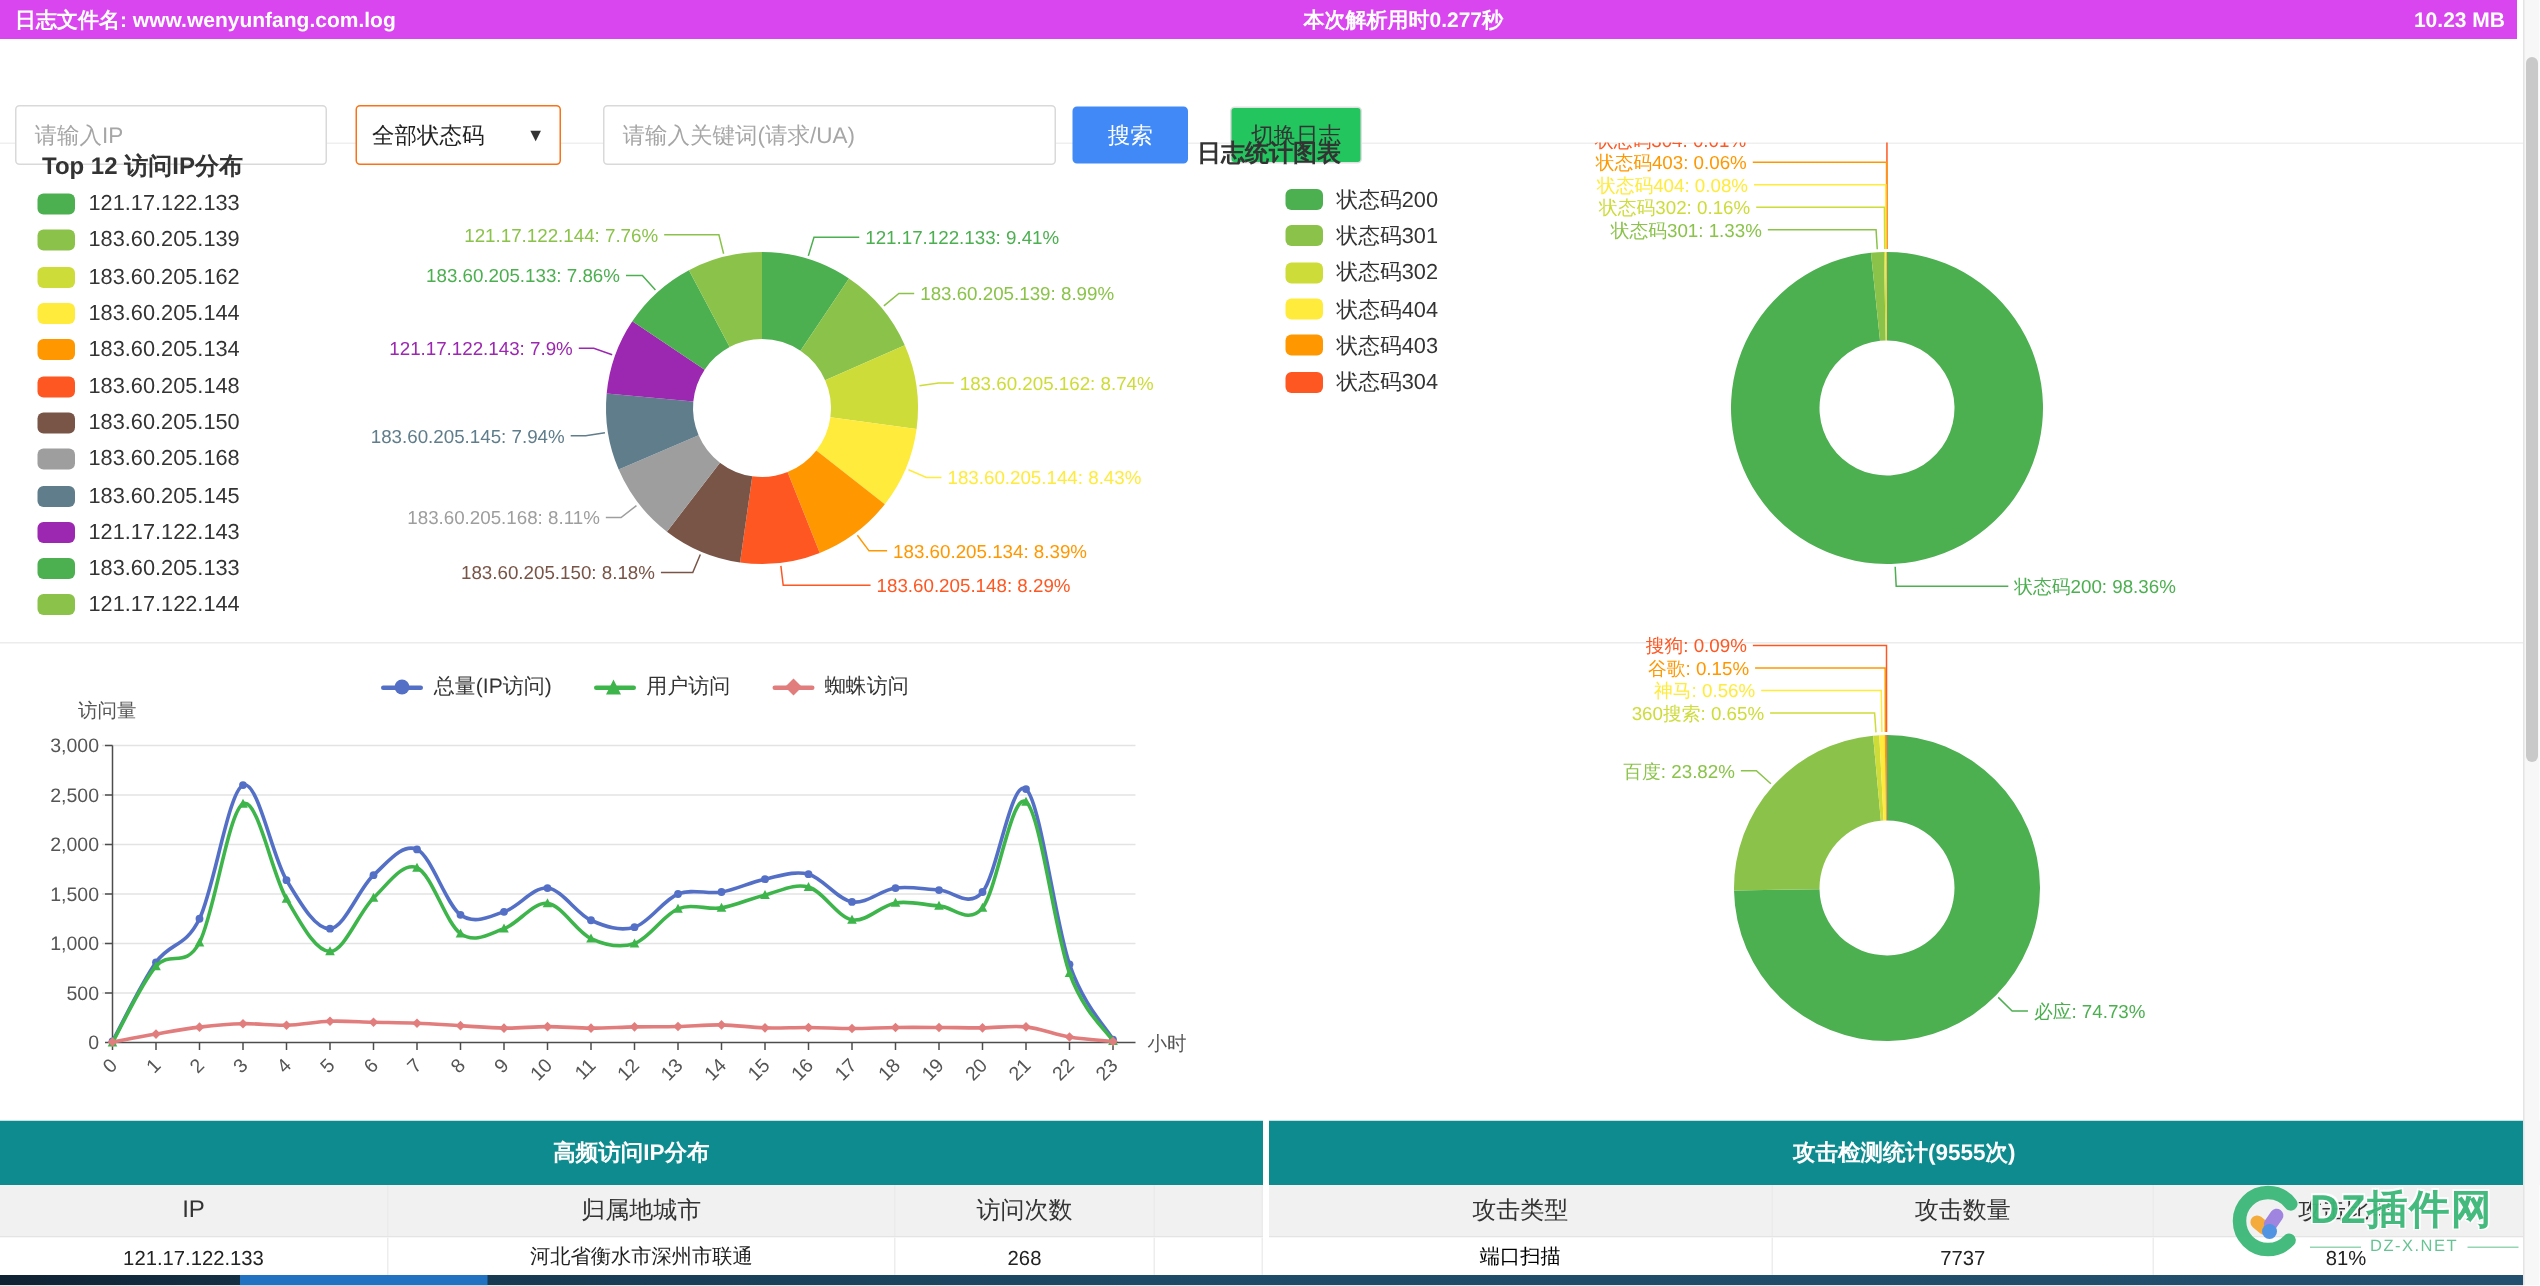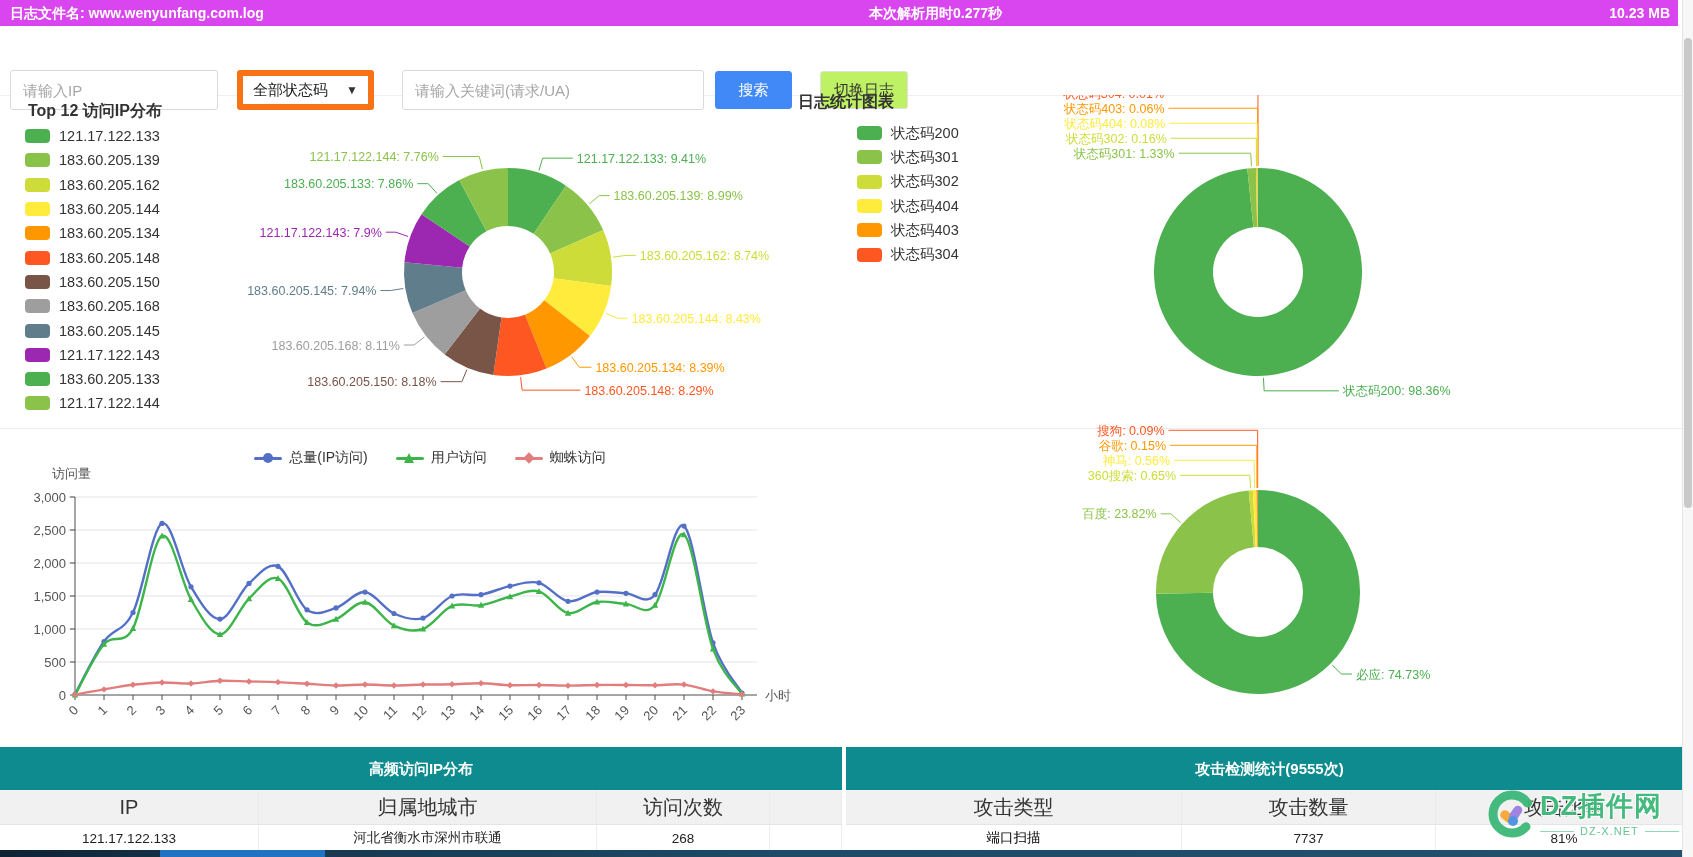--- a/index.html
+++ b/index.html
@@ -10,25 +10,25 @@
   .topbar span{position:absolute;top:5px;white-space:nowrap;}
   .tb-left{left:10px;}
   .tb-mid{left:869px;}
   .tb-right{right:8px;}
   
   .toolbar{left:0;top:26px;width:1682px;height:69px;background:#fff;border-bottom:1px solid #efefef;}
   .txt-input{position:absolute;top:44px;height:40px;border:1px solid #d9d9d9;border-radius:3px;font-size:15px;padding:0 12px;color:#333;box-sizing:border-box;font-family:"Liberation Sans",sans-serif;outline:none;}
   .txt-input::placeholder{color:#a6a6a6;}
   .ip-input{left:10px;width:208px;}
   .kw-input{left:402px;width:302px;}
-  .selectbox{position:absolute;left:237px;top:44px;width:137px;height:40px;border:6px solid #f97316;border-radius:3px;box-sizing:border-box;display:flex;align-items:center;justify-content:space-between;padding:0 10px;font-size:15px;color:#222;cursor:pointer;background:#fff;}
+  .selectbox{position:absolute;left:237px;top:44px;width:137px;height:40px;border:1px solid #f97316;border-radius:3px;box-sizing:border-box;display:flex;align-items:center;justify-content:space-between;padding:0 10px;font-size:15px;color:#222;cursor:pointer;background:#fff;}
   .selectbox .chev{font-size:12px;color:#333;}
   .btn{position:absolute;top:45px;height:38px;border-radius:3px;font-size:15px;cursor:pointer;font-family:"Liberation Sans",sans-serif;}
   .btn-search{left:715px;width:77px;background:#4189f7;border:1px solid #4189f7;color:#fff;}
-  .btn-switch{left:820px;width:88px;background:#bef264;border:1px solid #e0e0e0;color:#333;}
+  .btn-switch{left:820px;width:88px;background:#22c55e;border:1px solid #e0e0e0;color:#333;}
   
   .sec-title{font-size:16px;font-weight:bold;color:#333;white-space:nowrap;}
   
   .vlegend{list-style:none;margin:0;padding:0;}
   .vlegend li{display:flex;align-items:center;height:24.3px;cursor:pointer;}
   .vlegend .swatch{width:25px;height:14px;border-radius:4px;margin-right:9px;flex:0 0 25px;}
   .vlegend .lbl{font-size:14.5px;color:#333;white-space:nowrap;}
   .divider{left:0;top:428px;width:1682px;height:1px;background:#ececec;}
   
   .line-legend{left:0;top:448px;width:860px;display:flex;justify-content:center;gap:28px;align-items:center;height:20px;}
@@ -40,21 +40,21 @@
   .mk-triangle{left:8.5px;top:2px;width:0;height:0;border-left:5.5px solid transparent;border-right:5.5px solid transparent;border-bottom:10px solid #3db54b;}
   .mk-diamond{left:10px;top:3px;width:8px;height:8px;transform:rotate(45deg);}
   
   svg text{font-family:"Liberation Sans",sans-serif;}
   
   .tablepanel{overflow:hidden;}
   .tbl-title{height:43px;line-height:43px;text-align:center;color:#fff;font-weight:bold;font-size:15px;background:#0e8b8e;}
   .tbl-head{display:flex;background:#f1f1f1;height:34px;border-bottom:1px solid #e4e4e4;}
   .tbl-row{display:flex;height:26px;background:#fff;}
   .cell{display:flex;align-items:center;justify-content:center;box-sizing:border-box;white-space:nowrap;overflow:hidden;}
-  .tbl-head .cell{font-size:20px;color:#333;border-right:1px solid rgba(0,0,0,0.025);}
+  .tbl-head .cell{font-size:16px;color:#333;border-right:1px solid rgba(0,0,0,0.025);}
   .tbl-row .cell{font-size:13.5px;color:#222;border-right:1px solid #ededed;}
   .cell.link{color:#000000;cursor:pointer;}
   
   .hscroll{left:0;top:850px;width:1682px;height:7px;background:linear-gradient(90deg,#0f2233 0%,#16364d 14%,#1d4a66 45%,#23506e 100%);}
   .hthumb{left:160px;top:850px;width:165px;height:7px;background:#2173c2;cursor:pointer;}
   .vscroll{left:1682px;top:0;width:11px;height:857px;background:#f7f7f7;border-left:1px solid #e4e4e4;box-sizing:border-box;}
   .vthumb{left:1684px;top:38px;width:8px;height:470px;background:#c9c9c9;border-radius:4px;cursor:pointer;}
   
   .watermark{left:1486px;top:788px;display:flex;align-items:flex-start;z-index:10;opacity:0.95;pointer-events:none;}
   .wm-text{margin-left:2px;}

